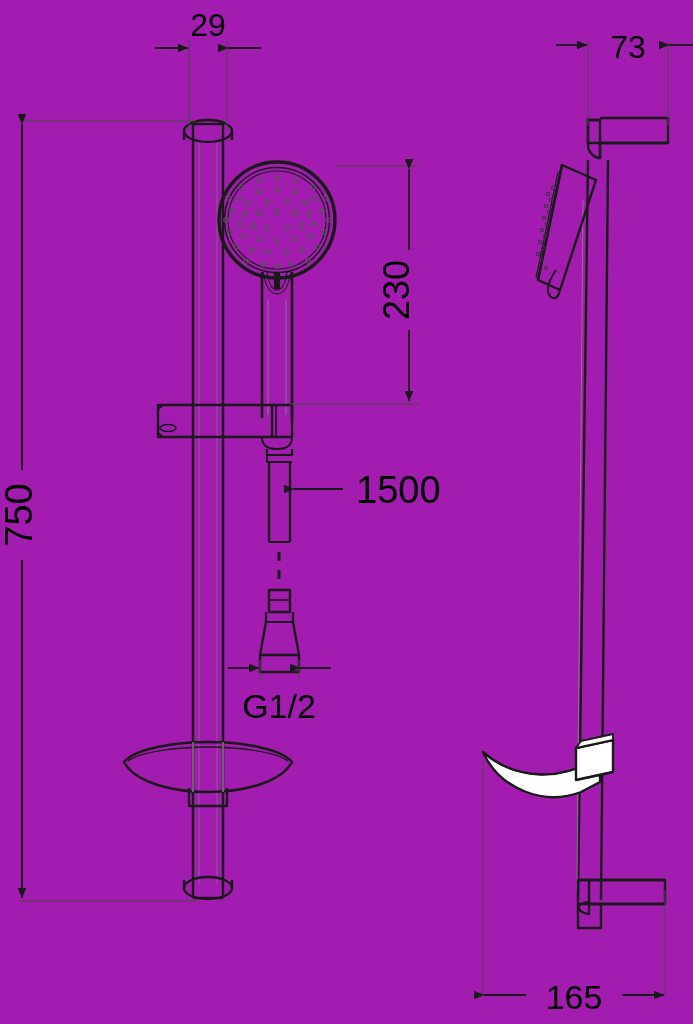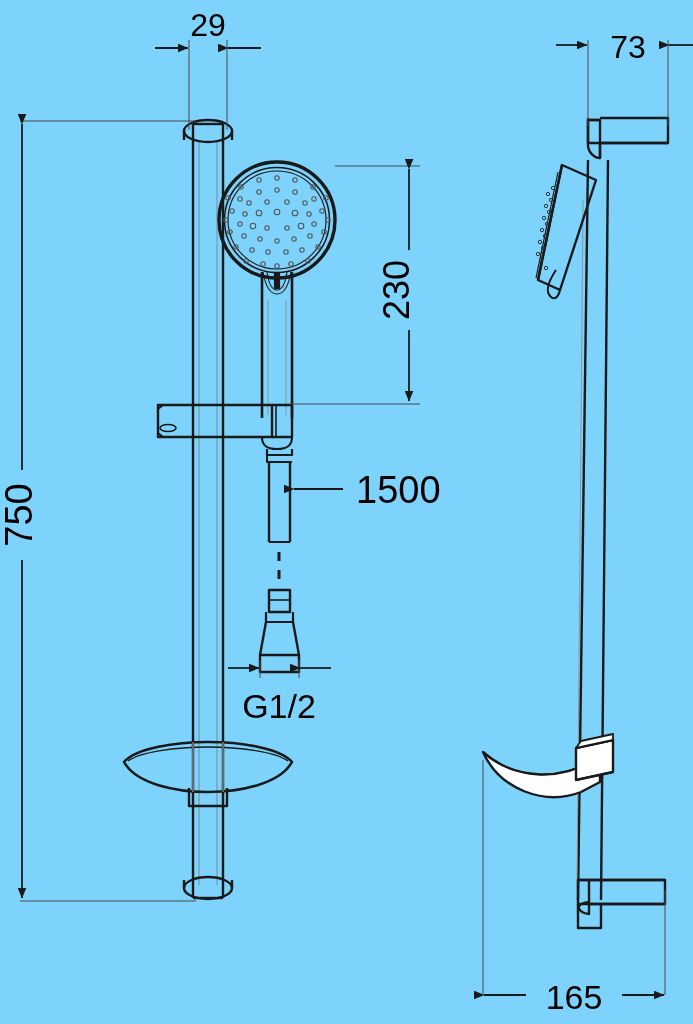--- a/index.html
+++ b/index.html
@@ -1,18 +1,18 @@
 <!DOCTYPE html>
 <html><head>
 <meta charset="utf-8">
 <style>
   html,body{margin:0;padding:0;background:#ffffff;}
   body{width:693px;height:1024px;overflow:hidden;
        font-family:"Liberation Sans",sans-serif;color:#000;}
-  #stage{position:relative;width:693px;height:1024px;background:#7dd3fc;}
+  #stage{position:relative;width:693px;height:1024px;background:#a21caf;}
   svg{display:block;}
   .dimtext{font-family:"Liberation Sans",sans-serif;fill:#000;}
 </style>
 </head>
 <body>
 
 <div id="stage">
 <svg width="693" height="1024" viewBox="0 0 693 1024">
   <defs>
     <marker id="ahR" markerWidth="11" markerHeight="9" refX="10.5" refY="4.5" orient="auto" markerUnits="userSpaceOnUse">

